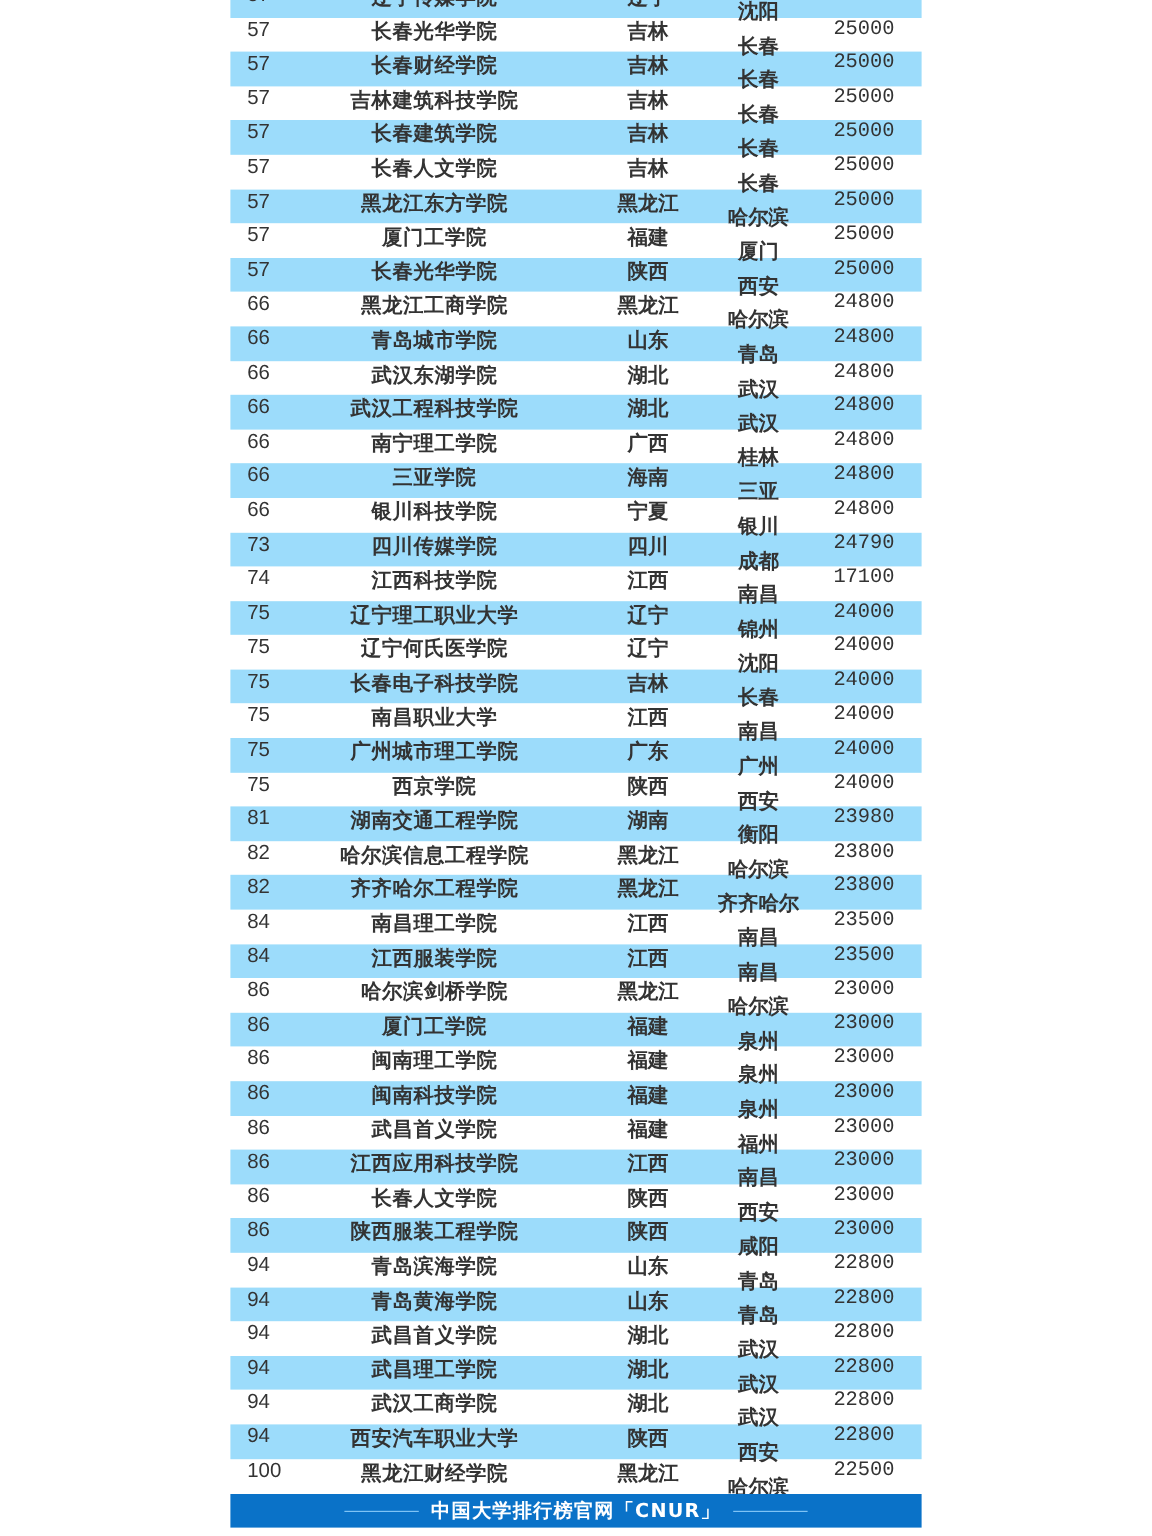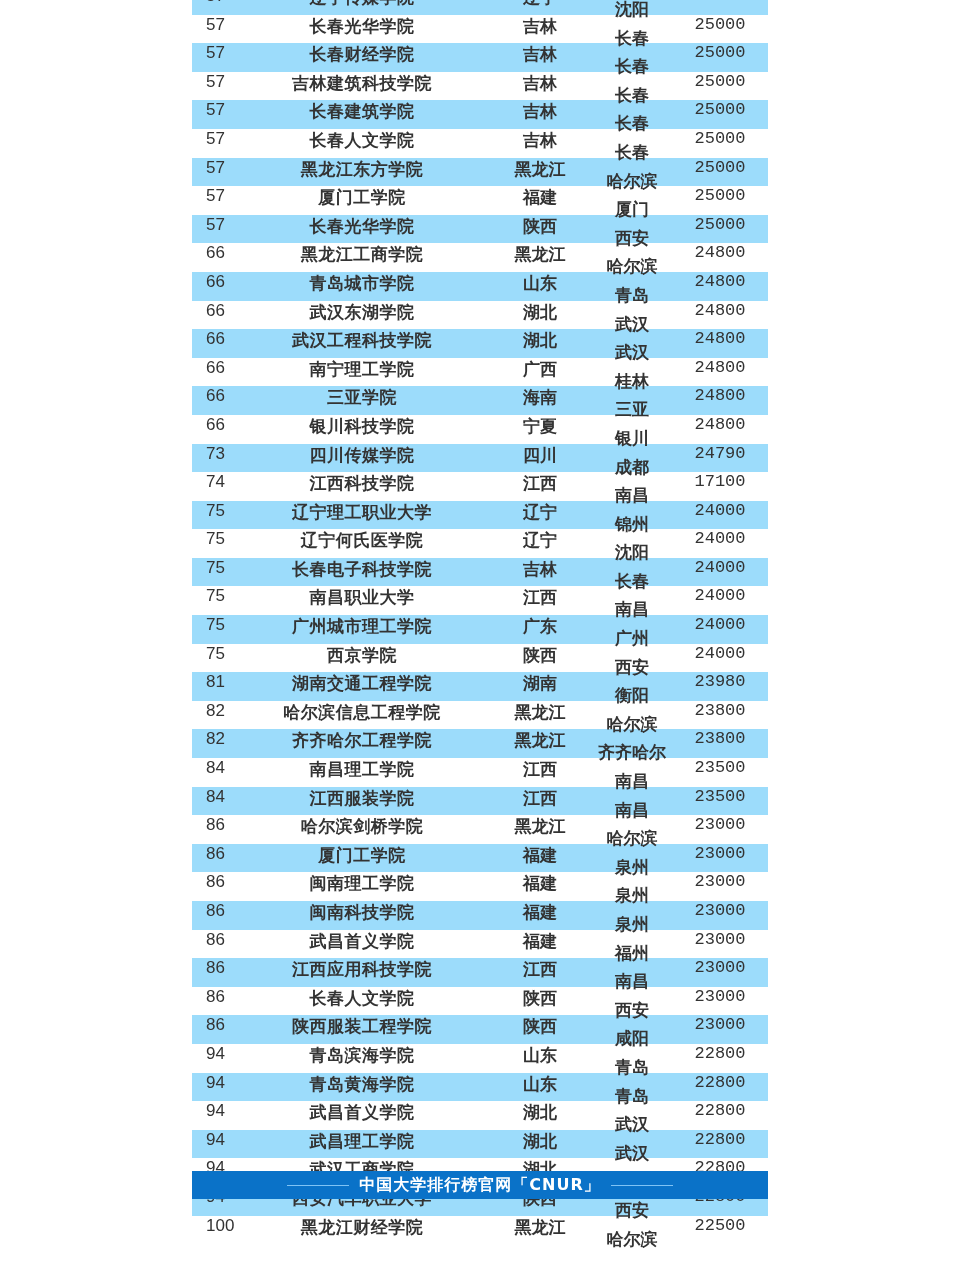--- a/index.html
+++ b/index.html
@@ -65,21 +65,21 @@
     }
     .c-score {
       width: 96px;
       text-align: center;
       font-family: Liberation Mono, monospace;
       font-size: 17px;
     }
     .footer {
       position: absolute;
       left: 192px;
-      top: 1171px;
+      top: 1245px;
       width: 576px;
       height: 28px;
       background: #0a72c8;
       display: flex;
       align-items: center;
       justify-content: center;
       color: #ffffff;
     }
     .footer .line {
       width: 62px;

